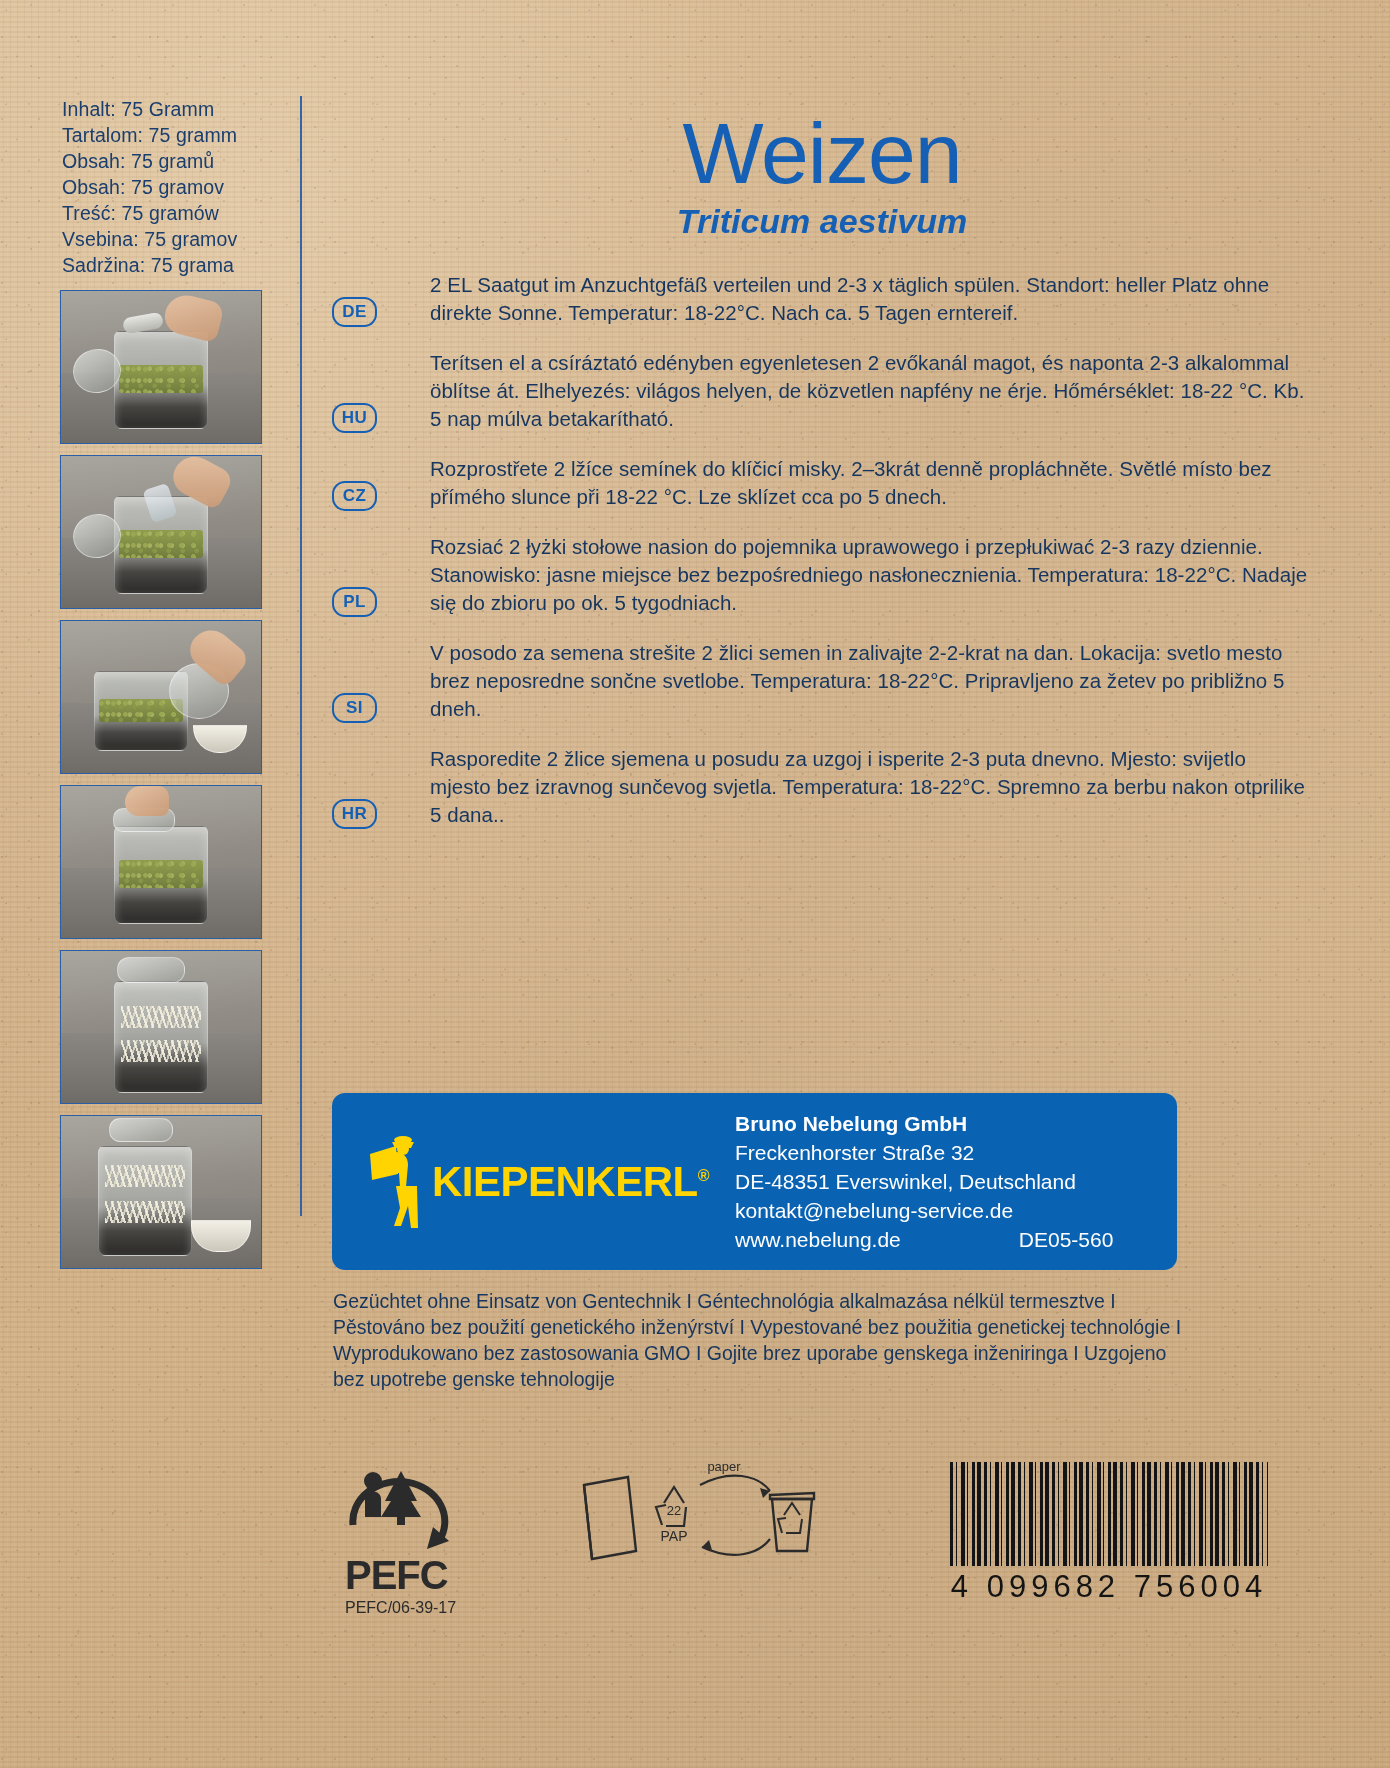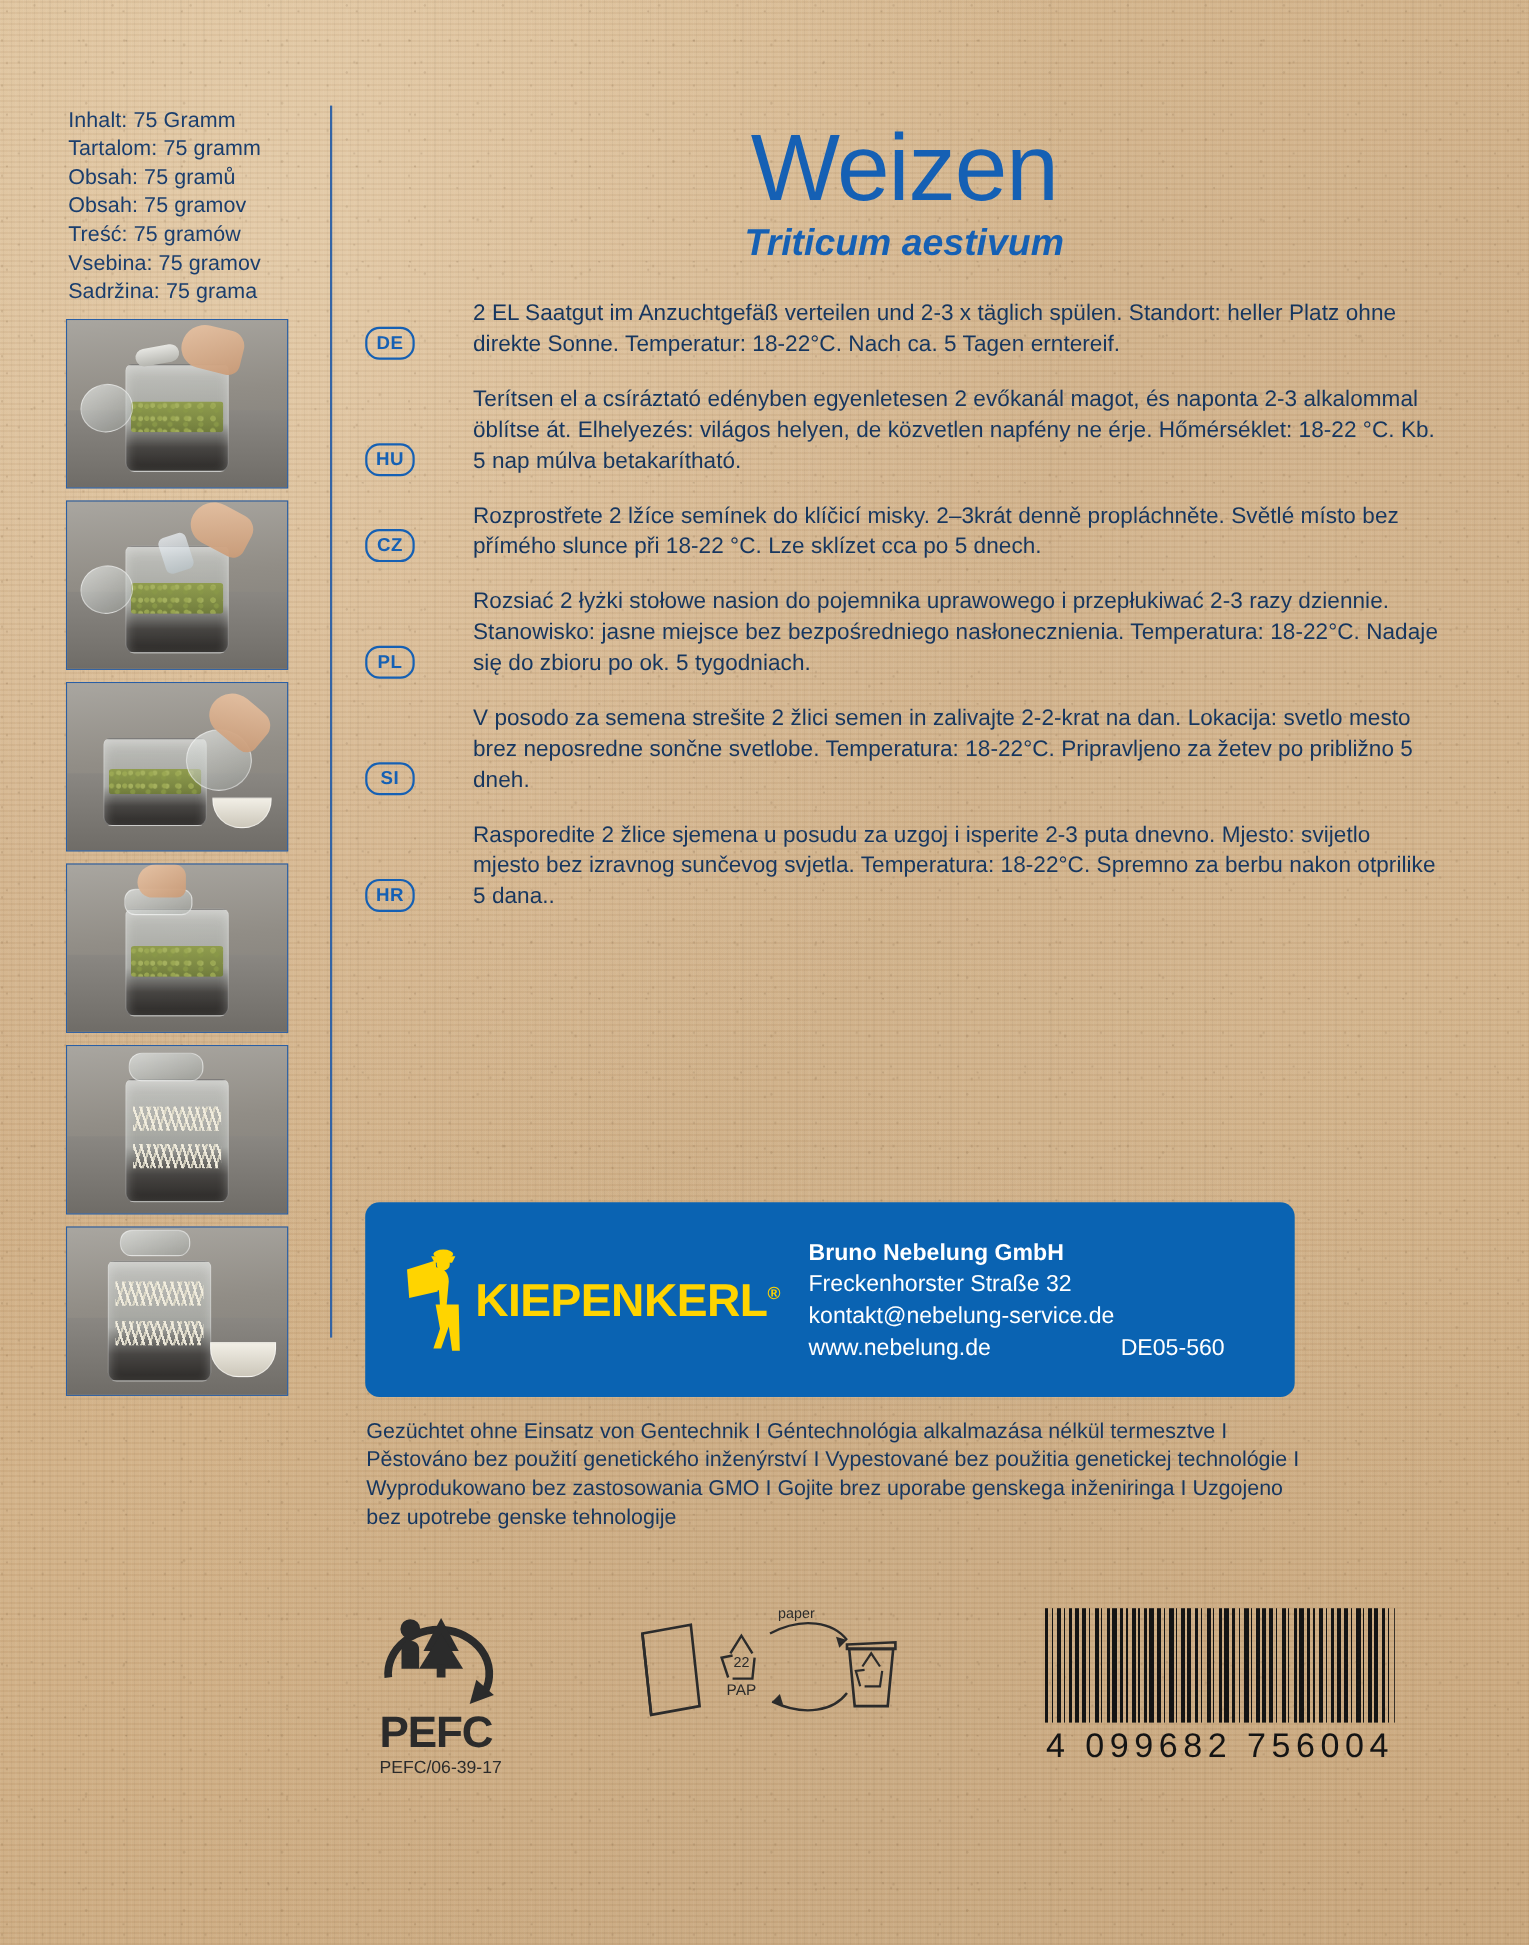--- a/index.html
+++ b/index.html
@@ -484,20 +484,21 @@
           <path d="M30 52 l4 22 l-6 18 l7 0 l7 -20 l3 22 l7 0 l-1 -42 Z" fill="#ffd400"></path>
         </svg>
       </div>
       <div class="logo-text">
         <span>KIEPENKERL</span><span class="reg">®</span>
       </div>
     </div>
     <div class="addr">
       <div class="strong">Bruno Nebelung GmbH</div>
       <div>Freckenhorster Straße 32</div>
+      <div>DE-48351 Everswinkel, Deutschland</div>
       <div>kontakt@nebelung-service.de</div>
       <div class="addr-row">
         <span>www.nebelung.de</span>
         <span class="code">DE05-560</span>
       </div>
     </div>
   </div>
 
   <div class="gmo-note">Gezüchtet ohne Einsatz von Gentechnik I Géntechnológia alkalmazása nélkül termesztve I Pěstováno bez použití genetického inženýrství I Vypestované bez použitia genetickej technológie I Wyprodukowano bez zastosowania GMO I Gojite brez uporabe genskega inženiringa I Uzgojeno bez upotrebe genske tehnologije</div>
 

